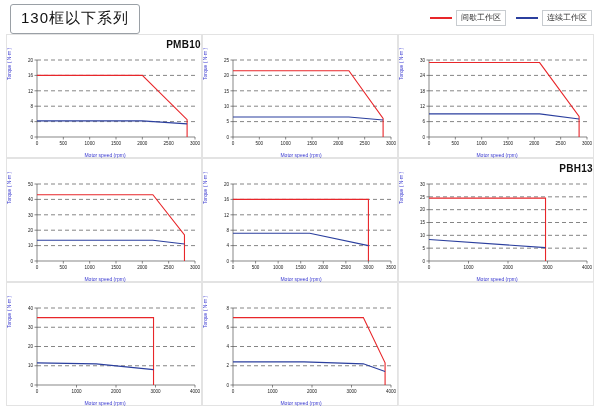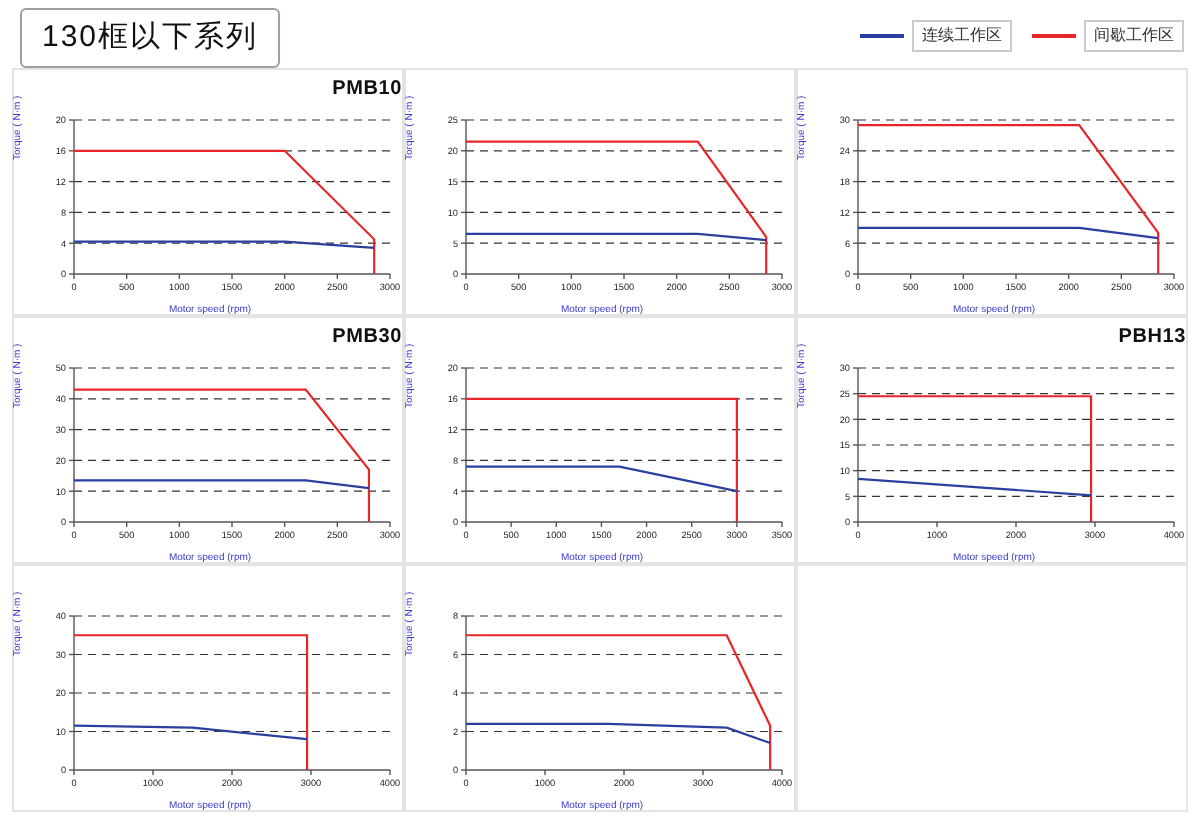--- a/index.html
+++ b/index.html
@@ -88,26 +88,26 @@
 </style>
 </head>
 <body>
 
 <div class="page">
 
   <div class="header">
     <div class="title-box">130框以下系列</div>
     <div class="legend">
       <div class="legend-item">
+        <span class="legend-swatch" style="background:#e8262a"></span>
+        <span class="legend-box">间歇工作区</span>
+      </div>
+      <div class="legend-item">
         <span class="legend-swatch" style="background:#2b3f9e"></span>
         <span class="legend-box">连续工作区</span>
-      </div>
-      <div class="legend-item">
-        <span class="legend-swatch" style="background:#e8262a"></span>
-        <span class="legend-box">间歇工作区</span>
       </div>
     </div>
   </div>
 
   <div class="grid" id="chart-grid">
       <div class="cell">
         <div class="chart-title">PMB10</div>
         <div class="plotwrap">
           <div class="ylabel">Torque ( N·m )</div>
           <div class="xlabel">Motor speed (rpm)</div>
@@ -230,21 +230,20 @@
             <line x1="161.66666666666669" y1="85" x2="161.66666666666669" y2="87.5" class="tick"></line>
             <text x="161.66666666666669" y="93" class="ticklabel" text-anchor="middle">2500</text>
             <line x1="188" y1="85" x2="188" y2="87.5" class="tick"></line>
             <text x="188" y="93" class="ticklabel" text-anchor="middle">3000</text>
             <polyline points="30.00,10.57 140.60,10.57 180.10,64.47 180.10,85.00" class="serie-red"></polyline>
             <polyline points="30.00,61.90 140.60,61.90 180.10,67.03" class="serie-blue"></polyline>
           </svg>
         </div>
       </div>
       <div class="cell">
-        <div class="chart-title">PMB30</div>
         <div class="plotwrap">
           <div class="ylabel">Torque ( N·m )</div>
           <div class="xlabel">Motor speed (rpm)</div>
           <svg width="196" height="107" viewBox="0 0 196 107">
             <line x1="30" y1="69.6" x2="188" y2="69.6" class="gridline"></line>
             <line x1="30" y1="54.2" x2="188" y2="54.2" class="gridline"></line>
             <line x1="30" y1="38.800000000000004" x2="188" y2="38.800000000000004" class="gridline"></line>
             <line x1="30" y1="23.4" x2="188" y2="23.4" class="gridline"></line>
             <line x1="30" y1="8" x2="188" y2="8" class="gridline"></line>
             <line x1="30" y1="8" x2="30" y2="85" class="axis"></line>

